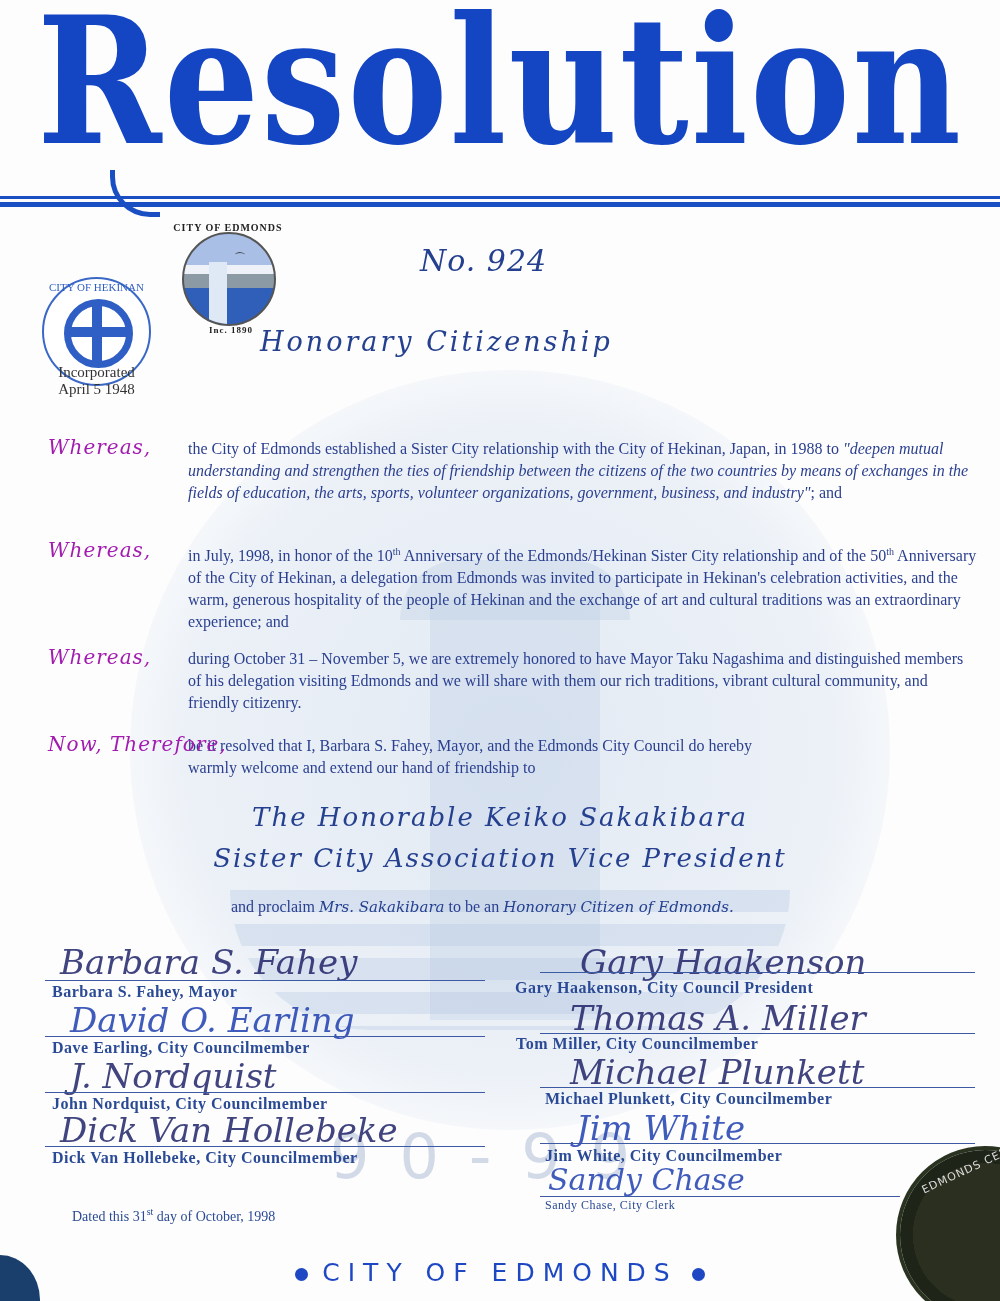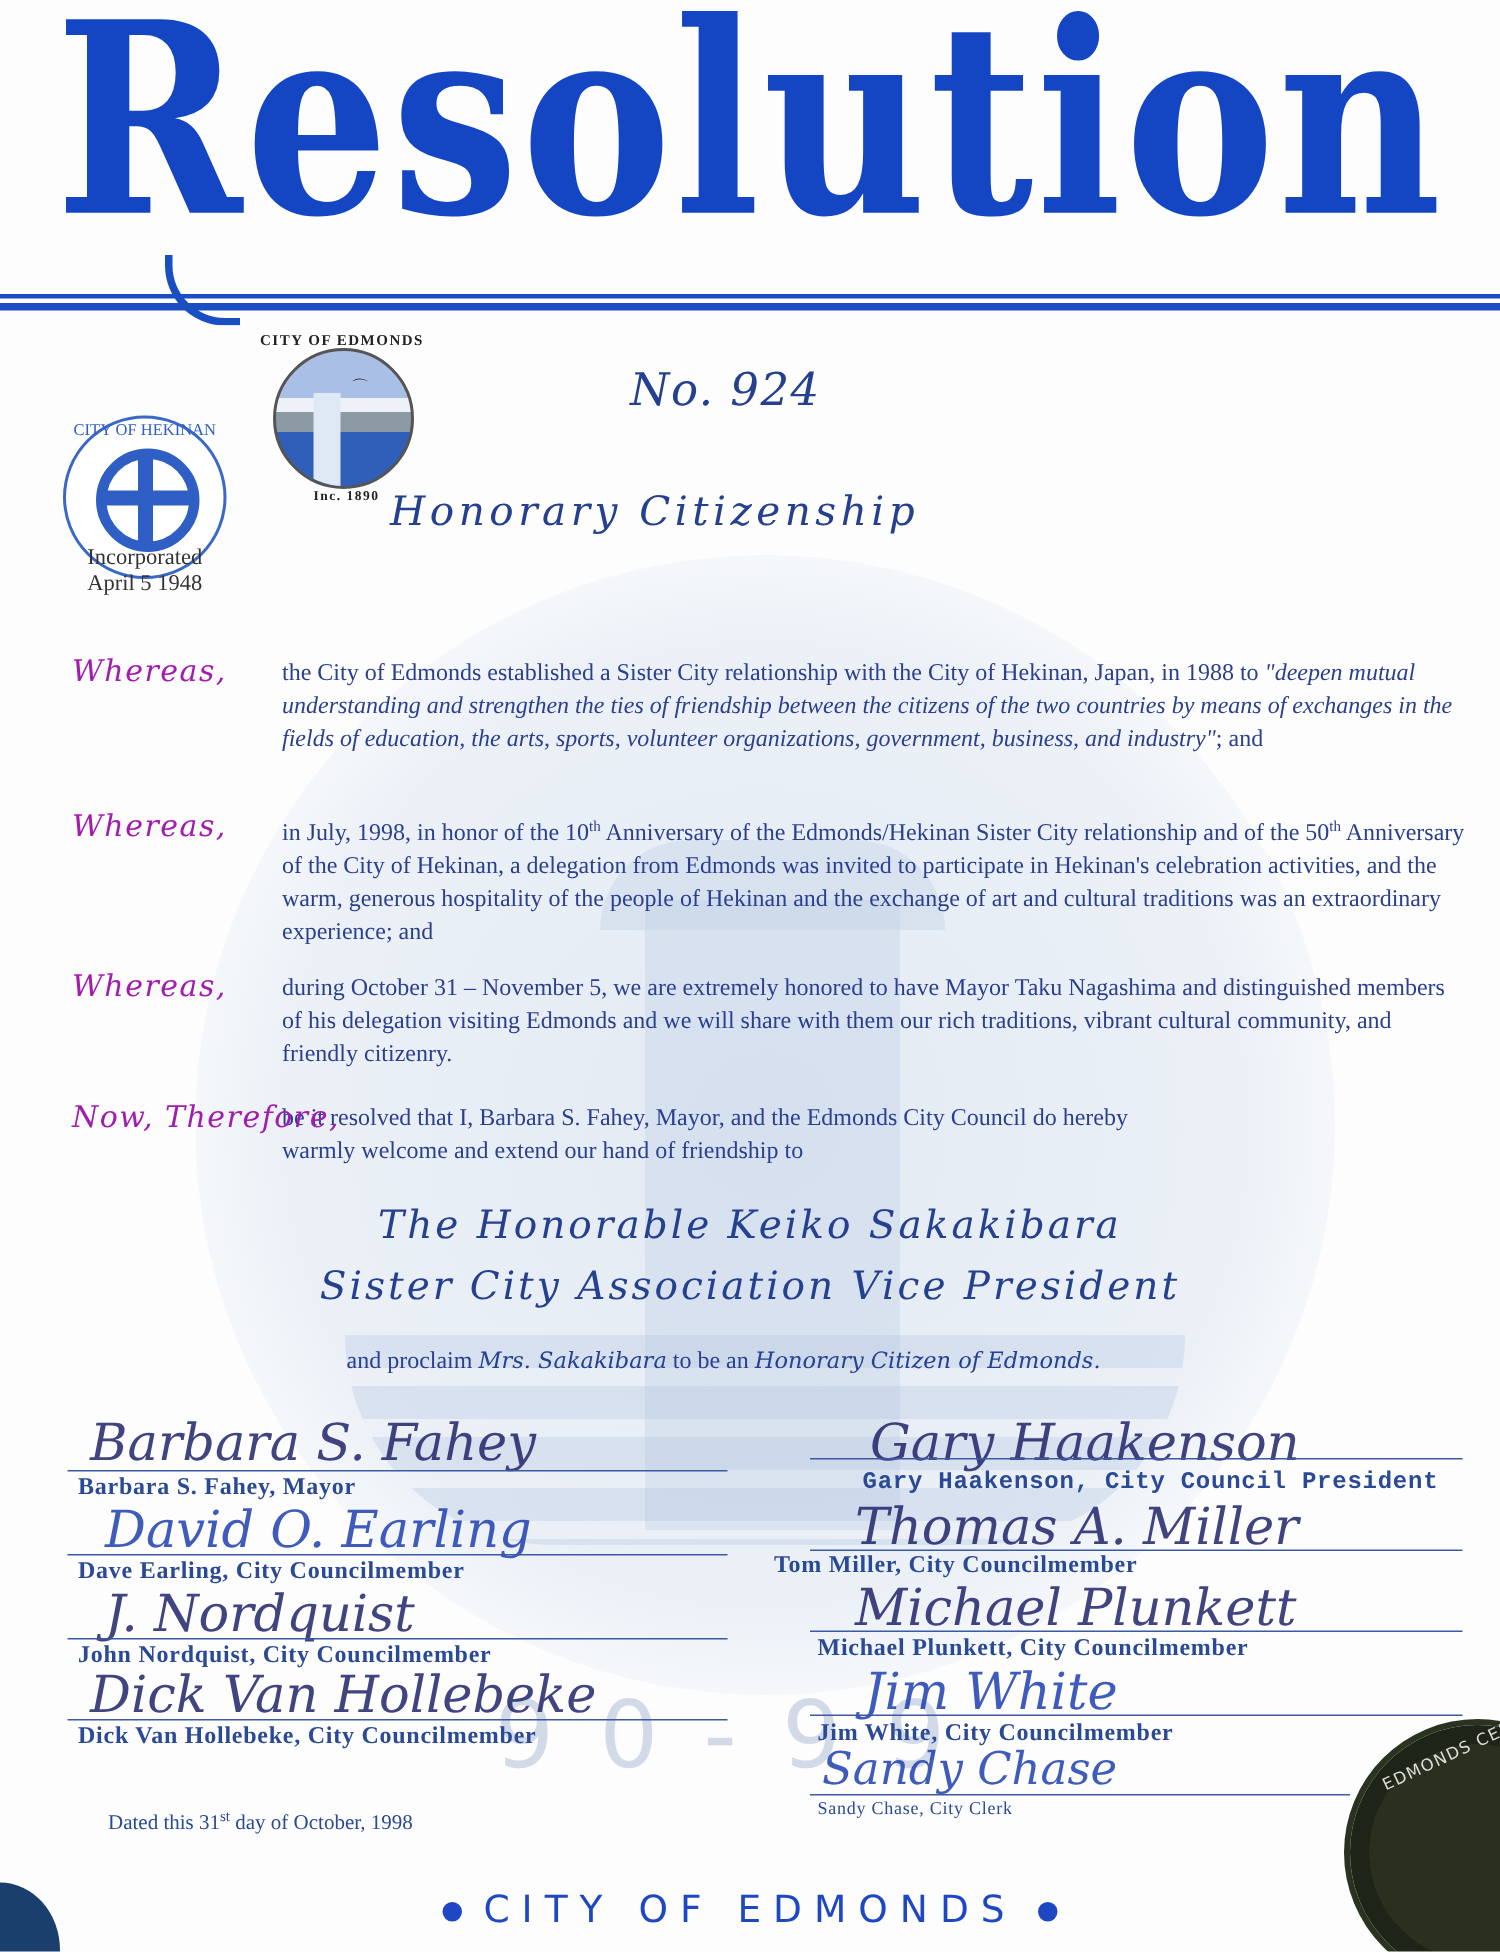--- a/index.html
+++ b/index.html
@@ -146,21 +146,21 @@
 <div class="abs sig" style="left:52px;top:1095px;">John Nordquist, City Councilmember</div>
 
 <div class="abs scrawl" style="left:60px;top:1110px;">Dick Van Hollebeke</div>
 <div class="abs sigline" style="left:45px;top:1146px;width:440px;"></div>
 <div class="abs sig" style="left:52px;top:1149px;">Dick Van Hollebeke, City Councilmember</div>
 
 <div class="abs dated"><span>Dated this 31</span><sup>st</sup><span> day of October, 1998</span></div>
 
 <div class="abs scrawl" style="left:580px;top:942px;">Gary Haakenson</div>
 <div class="abs sigline" style="left:540px;top:972px;width:435px;"></div>
-<div class="abs sig" style="left:575px;top:979px;font-family:Liberation Mono, monospace;">Gary Haakenson, City Council President</div>
+<div class="abs sig" style="left:515px;top:979px;">Gary Haakenson, City Council President</div>
 
 <div class="abs scrawl" style="left:570px;top:998px;">Thomas A. Miller</div>
 <div class="abs sigline" style="left:540px;top:1033px;width:435px;"></div>
 <div class="abs sig" style="left:516px;top:1035px;">Tom Miller, City Councilmember</div>
 
 <div class="abs scrawl" style="left:570px;top:1052px;">Michael Plunkett</div>
 <div class="abs sigline" style="left:540px;top:1087px;width:435px;"></div>
 <div class="abs sig" style="left:545px;top:1090px;">Michael Plunkett, City Councilmember</div>
 
 <div class="abs scrawl blue" style="left:576px;top:1108px;">Jim White</div>

